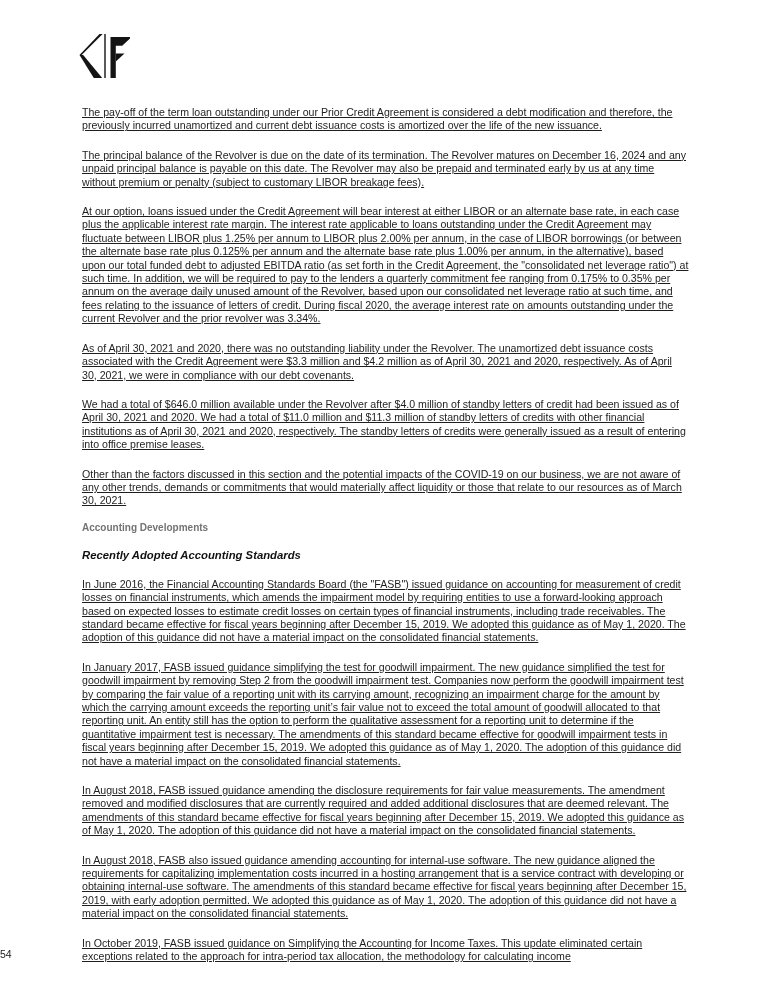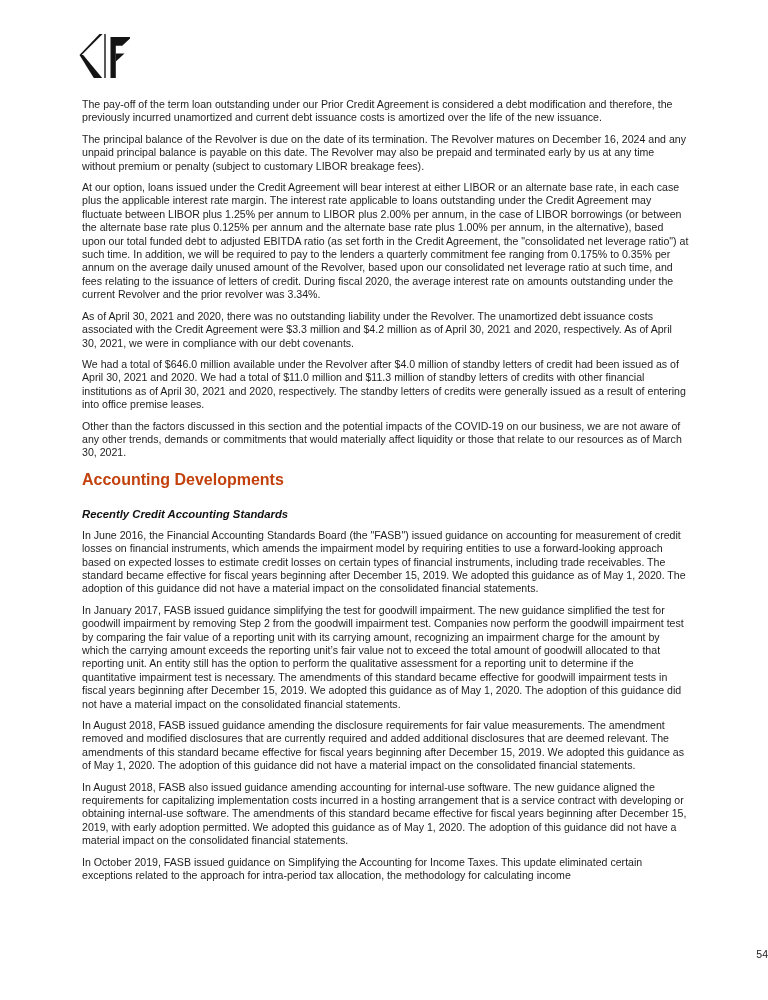--- a/index.html
+++ b/index.html
@@ -27,43 +27,44 @@
     position: absolute;
     left: 82px;
     top: 90px;
     width: 607px;
     color: #1e1e1e;
     font-size: 10.6px;
     line-height: 13.4px;
     text-align: left;
   }
   .content p {
-    margin: 8px 0 7px 0;
+    margin: 16px 0 7px 0;
+    text-decoration: underline;
   }
   .section-heading {
-    font-size: 16px;
+    font-size: 10px;
     line-height: 14px;
     font-weight: bold;
-    color: #c2410c;
-    margin: 13px 0 21px 0;
+    color: #737373;
+    margin: 13px 0 14px 0;
   }
   .section-subheading {
     font-size: 11.3px;
     line-height: 13px;
     font-weight: bold;
     font-style: italic;
     color: #111111;
     margin: 0 0 7px 0;
   }
   .page-number {
     position: absolute;
     left: 0;
     top: 948px;
     width: 100%;
-    text-align: right;
+    text-align: left;
     font-size: 10.5px;
     color: #222222;
   }
 </style>
 </head>
 <body>
 
 <div class="page">
 
   <div class="logo">
@@ -85,21 +86,21 @@
 
   <div class="content">
     <p>The pay-off of the term loan outstanding under our Prior Credit Agreement is considered a debt modification and therefore, the previously incurred unamortized and current debt issuance costs is amortized over the life of the new issuance.</p>
     <p>The principal balance of the Revolver is due on the date of its termination. The Revolver matures on December 16, 2024 and any unpaid principal balance is payable on this date. The Revolver may also be prepaid and terminated early by us at any time without premium or penalty (subject to customary LIBOR breakage fees).</p>
     <p>At our option, loans issued under the Credit Agreement will bear interest at either LIBOR or an alternate base rate, in each case plus the applicable interest rate margin. The interest rate applicable to loans outstanding under the Credit Agreement may fluctuate between LIBOR plus 1.25% per annum to LIBOR plus 2.00% per annum, in the case of LIBOR borrowings (or between the alternate base rate plus 0.125% per annum and the alternate base rate plus 1.00% per annum, in the alternative), based upon our total funded debt to adjusted EBITDA ratio (as set forth in the Credit Agreement, the "consolidated net leverage ratio") at such time. In addition, we will be required to pay to the lenders a quarterly commitment fee ranging from 0.175% to 0.35% per annum on the average daily unused amount of the Revolver, based upon our consolidated net leverage ratio at such time, and fees relating to the issuance of letters of credit. During fiscal 2020, the average interest rate on amounts outstanding under the current Revolver and the prior revolver was 3.34%.</p>
     <p>As of April 30, 2021 and 2020, there was no outstanding liability under the Revolver. The unamortized debt issuance costs associated with the Credit Agreement were $3.3 million and $4.2 million as of April 30, 2021 and 2020, respectively. As of April 30, 2021, we were in compliance with our debt covenants.</p>
     <p>We had a total of $646.0 million available under the Revolver after $4.0 million of standby letters of credit had been issued as of April 30, 2021 and 2020. We had a total of $11.0 million and $11.3 million of standby letters of credits with other financial institutions as of April 30, 2021 and 2020, respectively. The standby letters of credits were generally issued as a result of entering into office premise leases.</p>
     <p>Other than the factors discussed in this section and the potential impacts of the COVID-19 on our business, we are not aware of any other trends, demands or commitments that would materially affect liquidity or those that relate to our resources as of March 30, 2021.</p>
 
     <div class="section-heading">Accounting Developments</div>
-    <div class="section-subheading">Recently Credit Accounting Standards</div>
+    <div class="section-subheading">Recently Adopted Accounting Standards</div>
 
     <p>In June 2016, the Financial Accounting Standards Board (the "FASB") issued guidance on accounting for measurement of credit losses on financial instruments, which amends the impairment model by requiring entities to use a forward-looking approach based on expected losses to estimate credit losses on certain types of financial instruments, including trade receivables. The standard became effective for fiscal years beginning after December 15, 2019. We adopted this guidance as of May 1, 2020. The adoption of this guidance did not have a material impact on the consolidated financial statements.</p>
     <p>In January 2017, FASB issued guidance simplifying the test for goodwill impairment. The new guidance simplified the test for goodwill impairment by removing Step 2 from the goodwill impairment test. Companies now perform the goodwill impairment test by comparing the fair value of a reporting unit with its carrying amount, recognizing an impairment charge for the amount by which the carrying amount exceeds the reporting unit’s fair value not to exceed the total amount of goodwill allocated to that reporting unit. An entity still has the option to perform the qualitative assessment for a reporting unit to determine if the quantitative impairment test is necessary. The amendments of this standard became effective for goodwill impairment tests in fiscal years beginning after December 15, 2019. We adopted this guidance as of May 1, 2020. The adoption of this guidance did not have a material impact on the consolidated financial statements.</p>
     <p>In August 2018, FASB issued guidance amending the disclosure requirements for fair value measurements. The amendment removed and modified disclosures that are currently required and added additional disclosures that are deemed relevant. The amendments of this standard became effective for fiscal years beginning after December 15, 2019. We adopted this guidance as of May 1, 2020. The adoption of this guidance did not have a material impact on the consolidated financial statements.</p>
     <p>In August 2018, FASB also issued guidance amending accounting for internal-use software. The new guidance aligned the requirements for capitalizing implementation costs incurred in a hosting arrangement that is a service contract with developing or obtaining internal-use software. The amendments of this standard became effective for fiscal years beginning after December 15, 2019, with early adoption permitted. We adopted this guidance as of May 1, 2020. The adoption of this guidance did not have a material impact on the consolidated financial statements.</p>
     <p>In October 2019, FASB issued guidance on Simplifying the Accounting for Income Taxes. This update eliminated certain exceptions related to the approach for intra-period tax allocation, the methodology for calculating income</p>
   </div>
 
   <div class="page-number">54</div>
 

